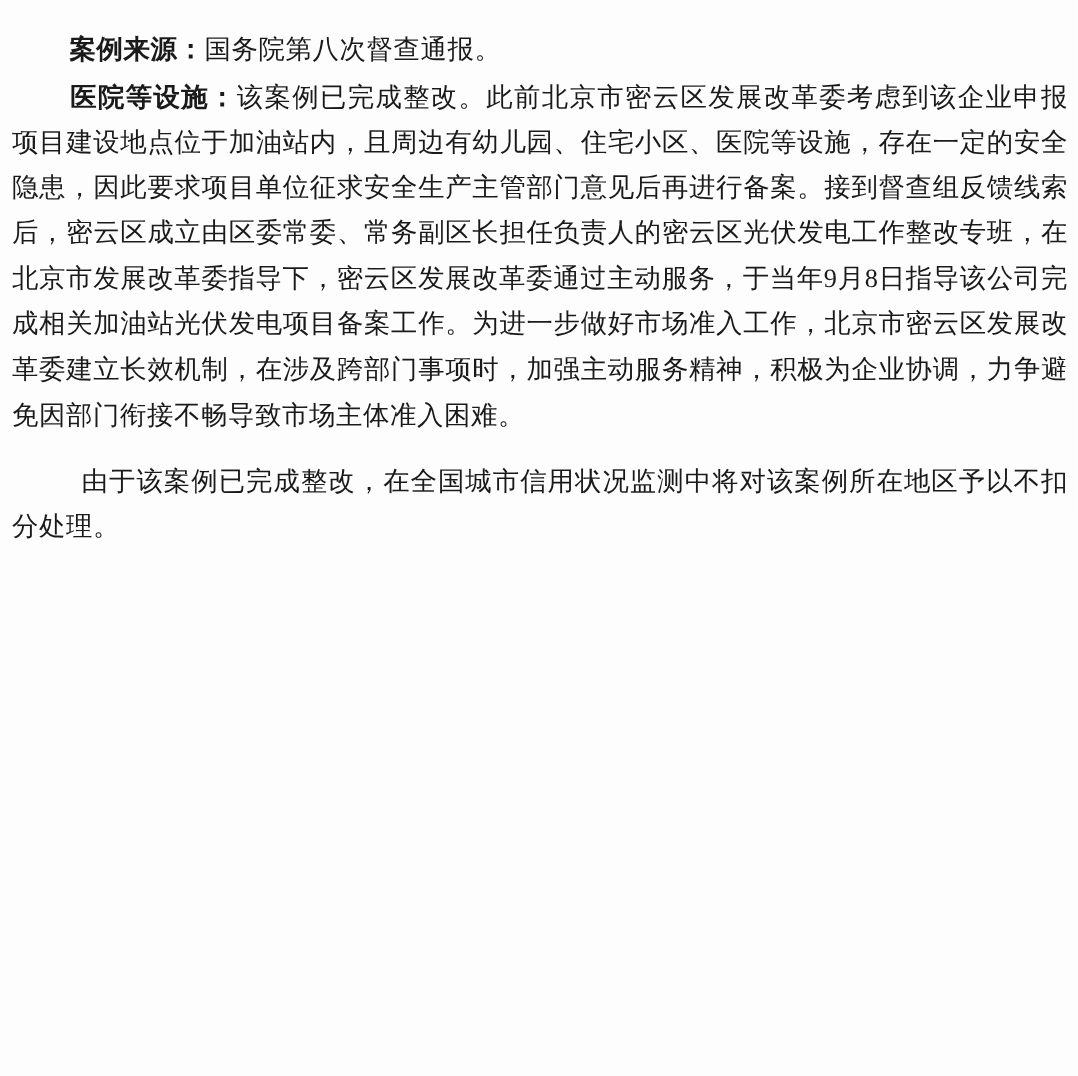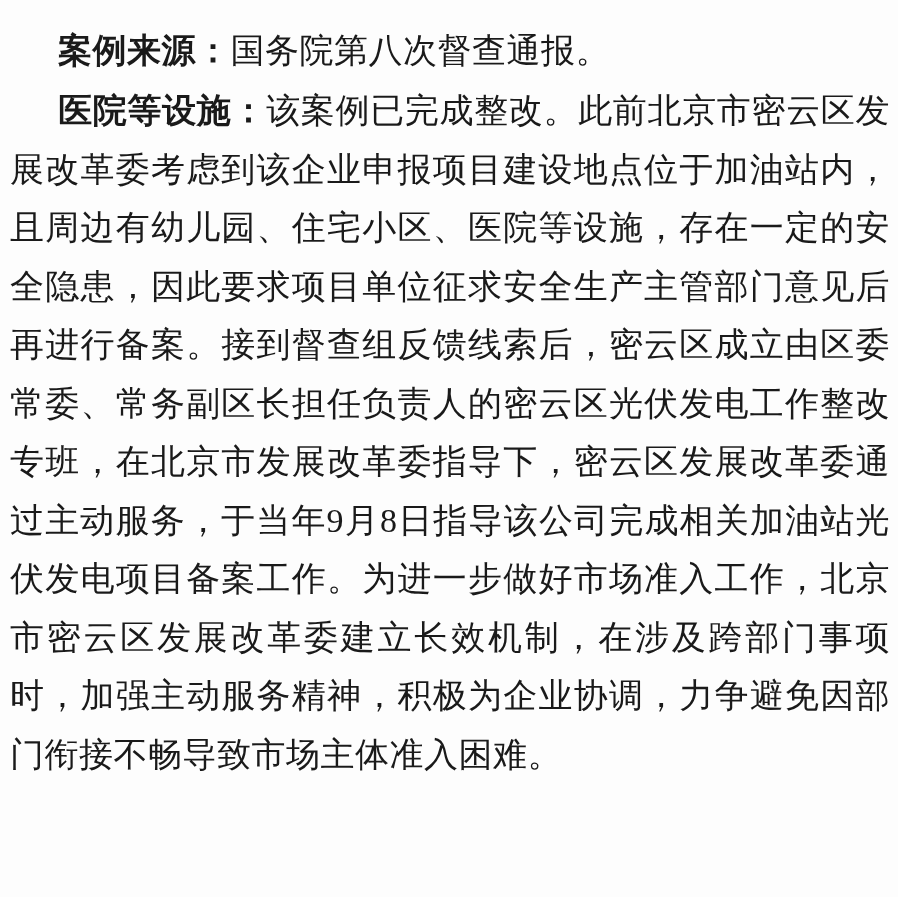--- a/index.html
+++ b/index.html
@@ -14,21 +14,21 @@
     background: #fdfdfd;
     overflow: hidden;
     font-family: "Liberation Serif", "DejaVu Serif", serif;
     color: #1a1a1a;
   }
   .doc-body {
     padding: 22px 8px 0 10px;
     box-sizing: border-box;
   }
   .para {
-    font-size: 34px;
+    font-size: 22px;
     line-height: 1.72;
     letter-spacing: 0.5px;
     text-align: justify;
     text-justify: inter-character;
     margin: 0 0 2px 0;
     word-break: break-all;
   }
   .para.indent {
     text-indent: 58px;
   }
@@ -57,15 +57,18 @@
   <div class="doc-body">
 
     <p class="para para-1">
       <span class="label">案例来源：</span><span>国务院第八次督查通报。</span>
     </p>
 
     <p class="para para-2">
       <span class="first-line-pad"></span><span class="label">医院等设施：</span><span>该案例已完成整改。此前北京市密云区发展改革委考虑到该企业申报项目建设地点位于加油站内，且周边有幼儿园、住宅小区、医院等设施，存在一定的安全隐患，因此要求项目单位征求安全生产主管部门意见后再进行备案。接到督查组反馈线索后，密云区成立由区委常委、常务副区长担任负责人的密云区光伏发电工作整改专班，在北京市发展改革委指导下，密云区发展改革委通过主动服务，于当年9月8日指导该公司完成相关加油站光伏发电项目备案工作。为进一步做好市场准入工作，北京市密云区发展改革委建立长效机制，在涉及跨部门事项时，加强主动服务精神，积极为企业协调，力争避免因部门衔接不畅导致市场主体准入困难。</span>
     </p>
 
+    <p class="para para-3 indent">
+      <span>由于该案例已完成整改，在全国城市信用状况监测中将对该案例所在地区予以不扣分处理。</span>
+    </p>
 
   </div>
 </div>
 
 </body></html>

